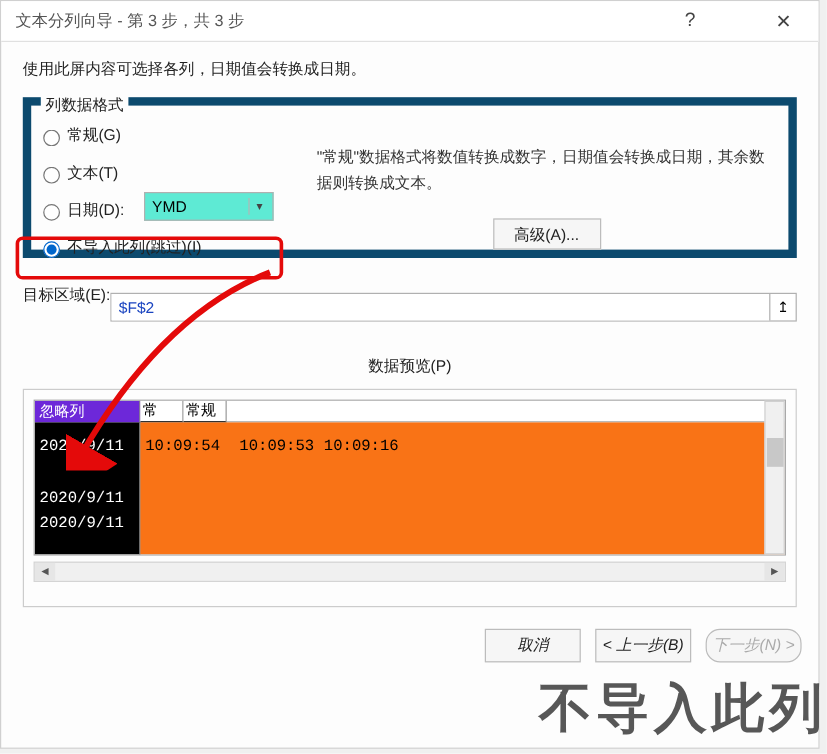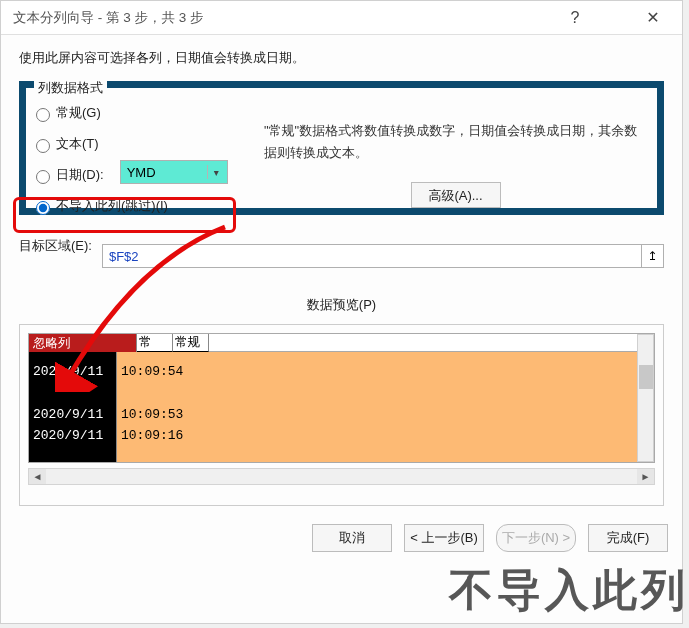--- a/index.html
+++ b/index.html
@@ -117,21 +117,20 @@
     width: 90px; height: 26px;
     background: #f6f6f6;
     border: 1px solid #bcbcbc;
     color: #222;
     margin-top: 10px;
     cursor: pointer;
   }
   .dest-row {
     display: flex;
     align-items: center;
-    gap: 10px;
     margin-bottom: 28px;
   }
   .dest-row label { color: #222; }
   .dest-input-wrap {
     flex: 1;
     display: flex;
     border: 1px solid #b0b0b0;
     height: 24px;
     background: #fff;
     margin-top: 20px;
@@ -172,22 +171,22 @@
     flex-direction: column;
     background: #fff;
     overflow: hidden;
   }
   .pv-header {
     display: flex;
     height: 18px;
     font-size: 12.5px;
   }
   .pv-col1-head {
-    width: 108px;
-    background: #b91c1c;
+    width: 88px;
+    background: #6d28d9;
     color: #fff;
     padding: 0 4px;
     display: flex;
     align-items: center;
     border-right: 1px solid #888;
   }
   .pv-col2-head, .pv-col3-head {
     width: 36px;
     background: #fff;
     color: #000;
@@ -214,24 +213,24 @@
     color: #fff;
     display: flex;
     flex-direction: column;
     padding-top: 10px;
     border-right: 1px solid #888;
   }
   .pv-col1-body div { padding: 2px 4px; height: 21px; }
   .pv-gap { height: 22px !important; }
   .pv-col2-body {
     flex: 1;
-    background: #fdba74;
+    background: #f97316;
     color: #000;
     display: flex;
-    flex-direction: column;
+    flex-direction: row;
     padding-top: 10px;
   }
   .pv-col2-body div { padding: 2px 4px; height: 21px; }
   .pv-vscroll {
     position: absolute;
     right: 9px;
     top: 9px;
     width: 17px;
     height: 128px;
     background: #f0f0f0;
@@ -269,20 +268,21 @@
     min-width: 80px;
     height: 28px;
     border: 1px solid #bcbcbc;
     background: #f6f6f6;
     color: #222;
     display: flex;
     align-items: center;
     justify-content: center;
     cursor: pointer;
     font-size: 13px;
+    font-style: italic;
   }
   .btn.disabled { color: #aaa; cursor: default; border-radius: 12px; }
   .arrow-annot {
     position: absolute;
     left: 55px; top: 222px;
     width: 200px; height: 170px;
     pointer-events: none;
   }
   .watermark {
     position: absolute;
@@ -395,23 +395,20 @@
   <div class="button-row">
     <div class="btn">
         <span>取消</span>
       </div>
     <div class="btn">
         <span>&lt; 上一步(B)</span>
       </div>
     <div class="btn disabled">
         <span>下一步(N) &gt;</span>
       </div>
-    <div class="btn">
-        <span>完成(F)</span>
-      </div>
   </div>
 
 </div>
 
 <div class="skip-highlight"></div>
 
 <svg class="arrow-annot" viewBox="0 0 200 170">
   <defs>
     <marker id="arrh" markerWidth="12" markerHeight="12" refX="2" refY="6" orient="auto">
       <path d="M0,0 L12,6 L0,12 Z" fill="#e40a0a"></path>

